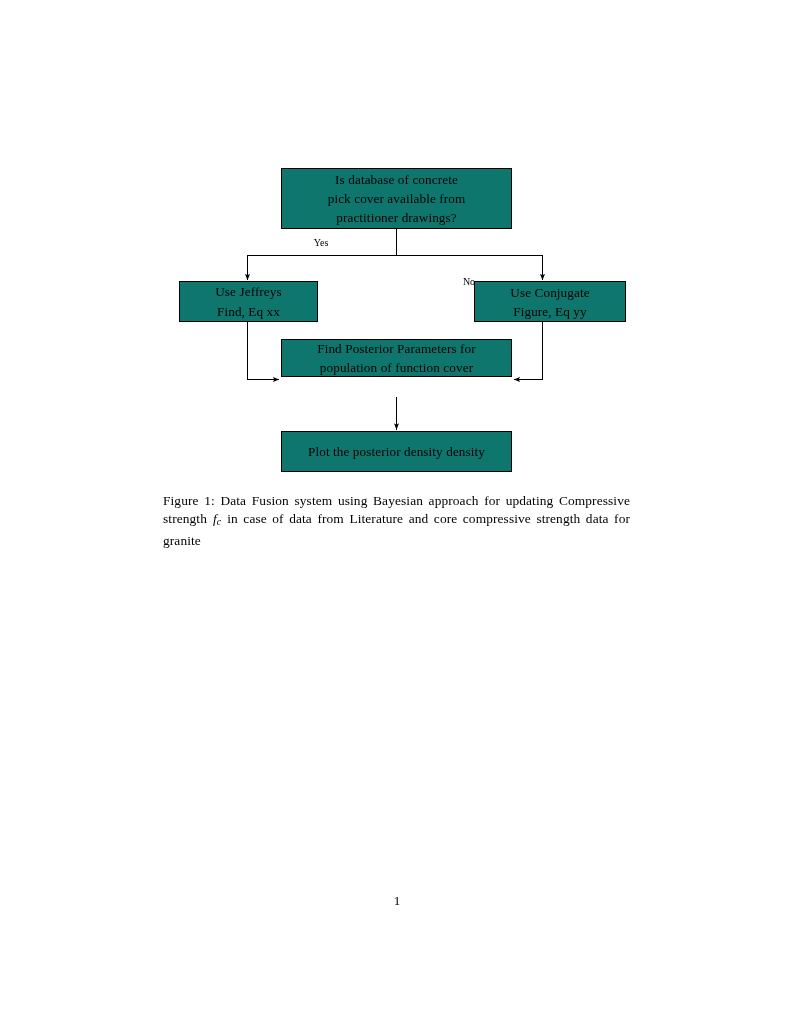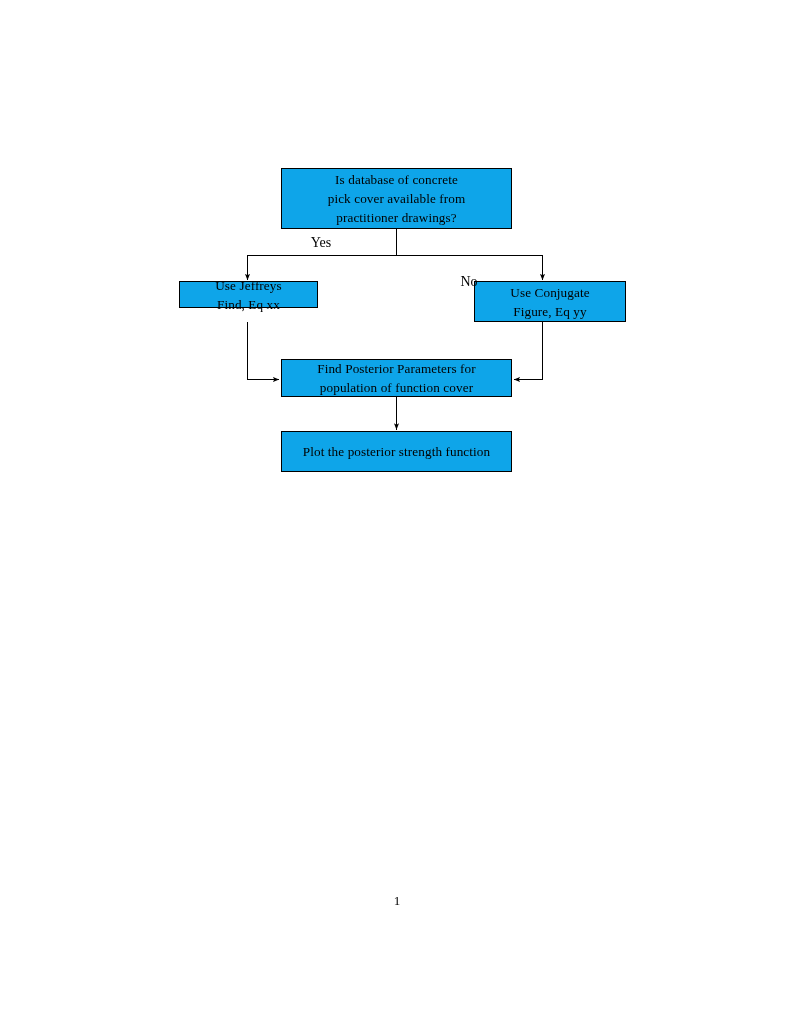--- a/index.html
+++ b/index.html
@@ -29,21 +29,21 @@
     left: 0;
     top: 0;
     width: 794px;
     height: 500px;
   }
 
   .node {
     position: absolute;
     box-sizing: border-box;
     border: 1px solid #000000;
-    background: #0ea5e9;
+    background: #0f766e;
     display: flex;
     flex-direction: column;
     align-items: center;
     justify-content: center;
     text-align: center;
     font-size: 13.2px;
     line-height: 19px;
     letter-spacing: 0.1px;
     white-space: nowrap;
   }
@@ -54,45 +54,46 @@
   #node-question {
     left: 281px;
     top: 168px;
     width: 231px;
     height: 61px;
   }
   #node-jeffreys {
     left: 179px;
     top: 281px;
     width: 139px;
-    height: 27px;
+    height: 41px;
+    justify-content: space-between;
   }
   #node-conjugate {
     left: 474px;
     top: 281px;
     width: 152px;
     height: 41px;
   }
   #node-posterior {
     left: 281px;
-    top: 359px;
+    top: 339px;
     width: 231px;
     height: 38px;
   }
   #node-plot {
     left: 281px;
     top: 431px;
     width: 231px;
     height: 41px;
   }
 
   
   .edge-label {
     position: absolute;
-    font-size: 14px;
+    font-size: 10px;
     line-height: 16px;
     text-align: left;
     white-space: nowrap;
     transform: translateX(-50%);
   }
   #label-yes {
     left: 321px;
     top: 235px;
   }
   #label-no {
@@ -189,24 +190,25 @@
       <span class="ln">Use Conjugate</span>
       <span class="ln">Figure, Eq yy</span>
     </div>
 
     <div class="node" id="node-posterior">
       <span class="ln">Find Posterior Parameters for</span>
       <span class="ln">population of function cover</span>
     </div>
 
     <div class="node" id="node-plot">
-      <span class="ln">Plot the posterior strength function</span>
+      <span class="ln">Plot the posterior density density</span>
     </div>
 
     <div class="edge-label" id="label-yes">Yes</div>
     <div class="edge-label" id="label-no">No</div>
 
   </div>
 
+  <div class="caption"><span>Figure 1:</span><span> Data Fusion system using Bayesian approach for updating Compressive strength </span><span class="mathvar"><span>f</span><sub>c</sub></span><span> in case of data from Literature and core compressive strength data for granite</span></div>
 
   <div class="folio">1</div>
 
 </div>
 
 </body></html>

